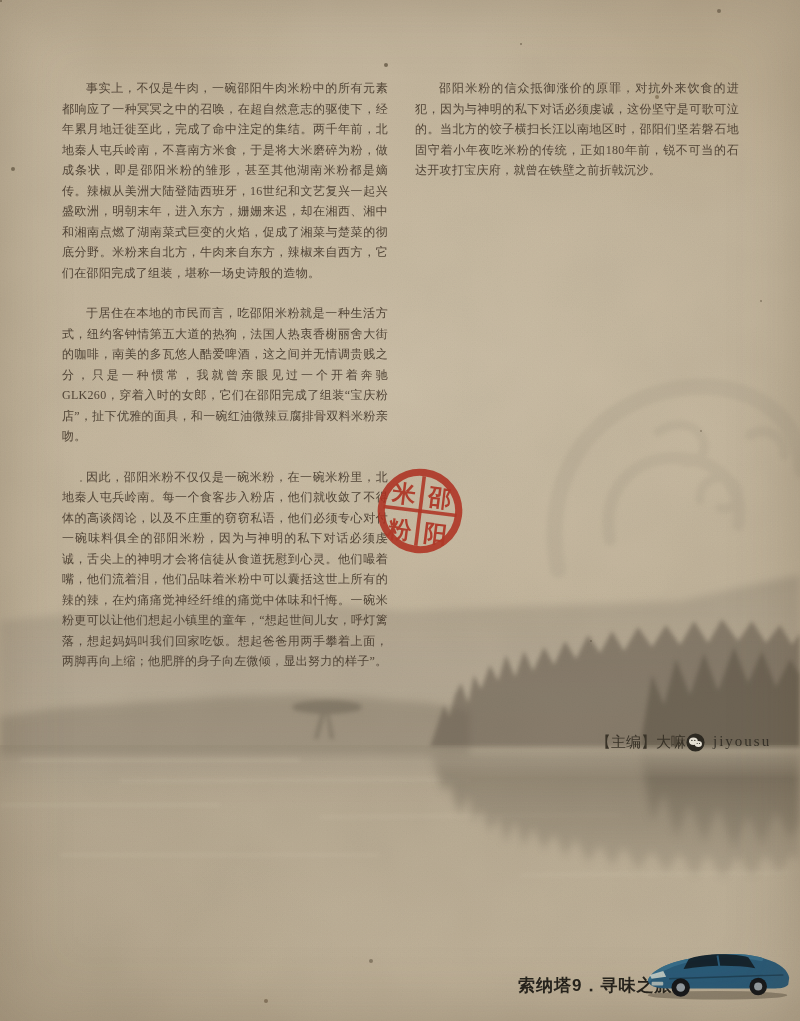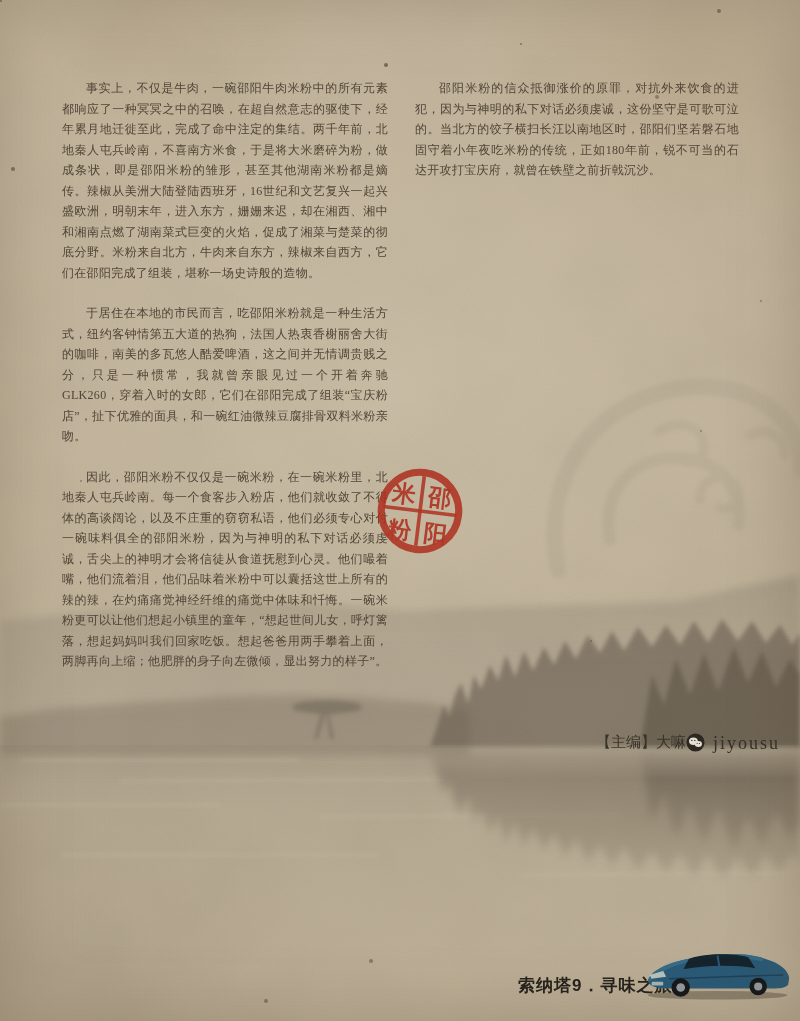--- a/index.html
+++ b/index.html
@@ -37,21 +37,21 @@
   .seal{position:absolute;left:375px;top:466px;width:90px;height:90px;z-index:4;opacity:.92;}
   
   .landscape{position:absolute;left:0;top:555px;width:800px;height:466px;z-index:2;pointer-events:none;}
   
   .credits{position:absolute;left:596px;top:733px;z-index:5;}
   .credit-row{display:flex;height:24px;margin-bottom:3px;
     color:#3b352a;font-size:15px;}
   .credit-label{letter-spacing:0;}
   .credit-name{margin-right:0;}
   .wechat{width:19px;height:19px;margin-right:8px;flex:0 0 auto;}
-  .credit-handle{font-size:18px;letter-spacing:2px;color:#38332a;}
+  .credit-handle{font-size:15px;letter-spacing:2px;color:#38332a;}
   
   .slogan{position:absolute;left:518px;top:974px;z-index:5;
     font-family:"Liberation Sans","DejaVu Sans",sans-serif;
     font-weight:bold;font-size:17px;letter-spacing:1px;color:#26231d;}
   .car{position:absolute;left:640px;top:941px;width:155px;height:62px;z-index:5;}
 </style>
 </head>
 <body>
 
 <svg class="texture" width="800" height="1021">

